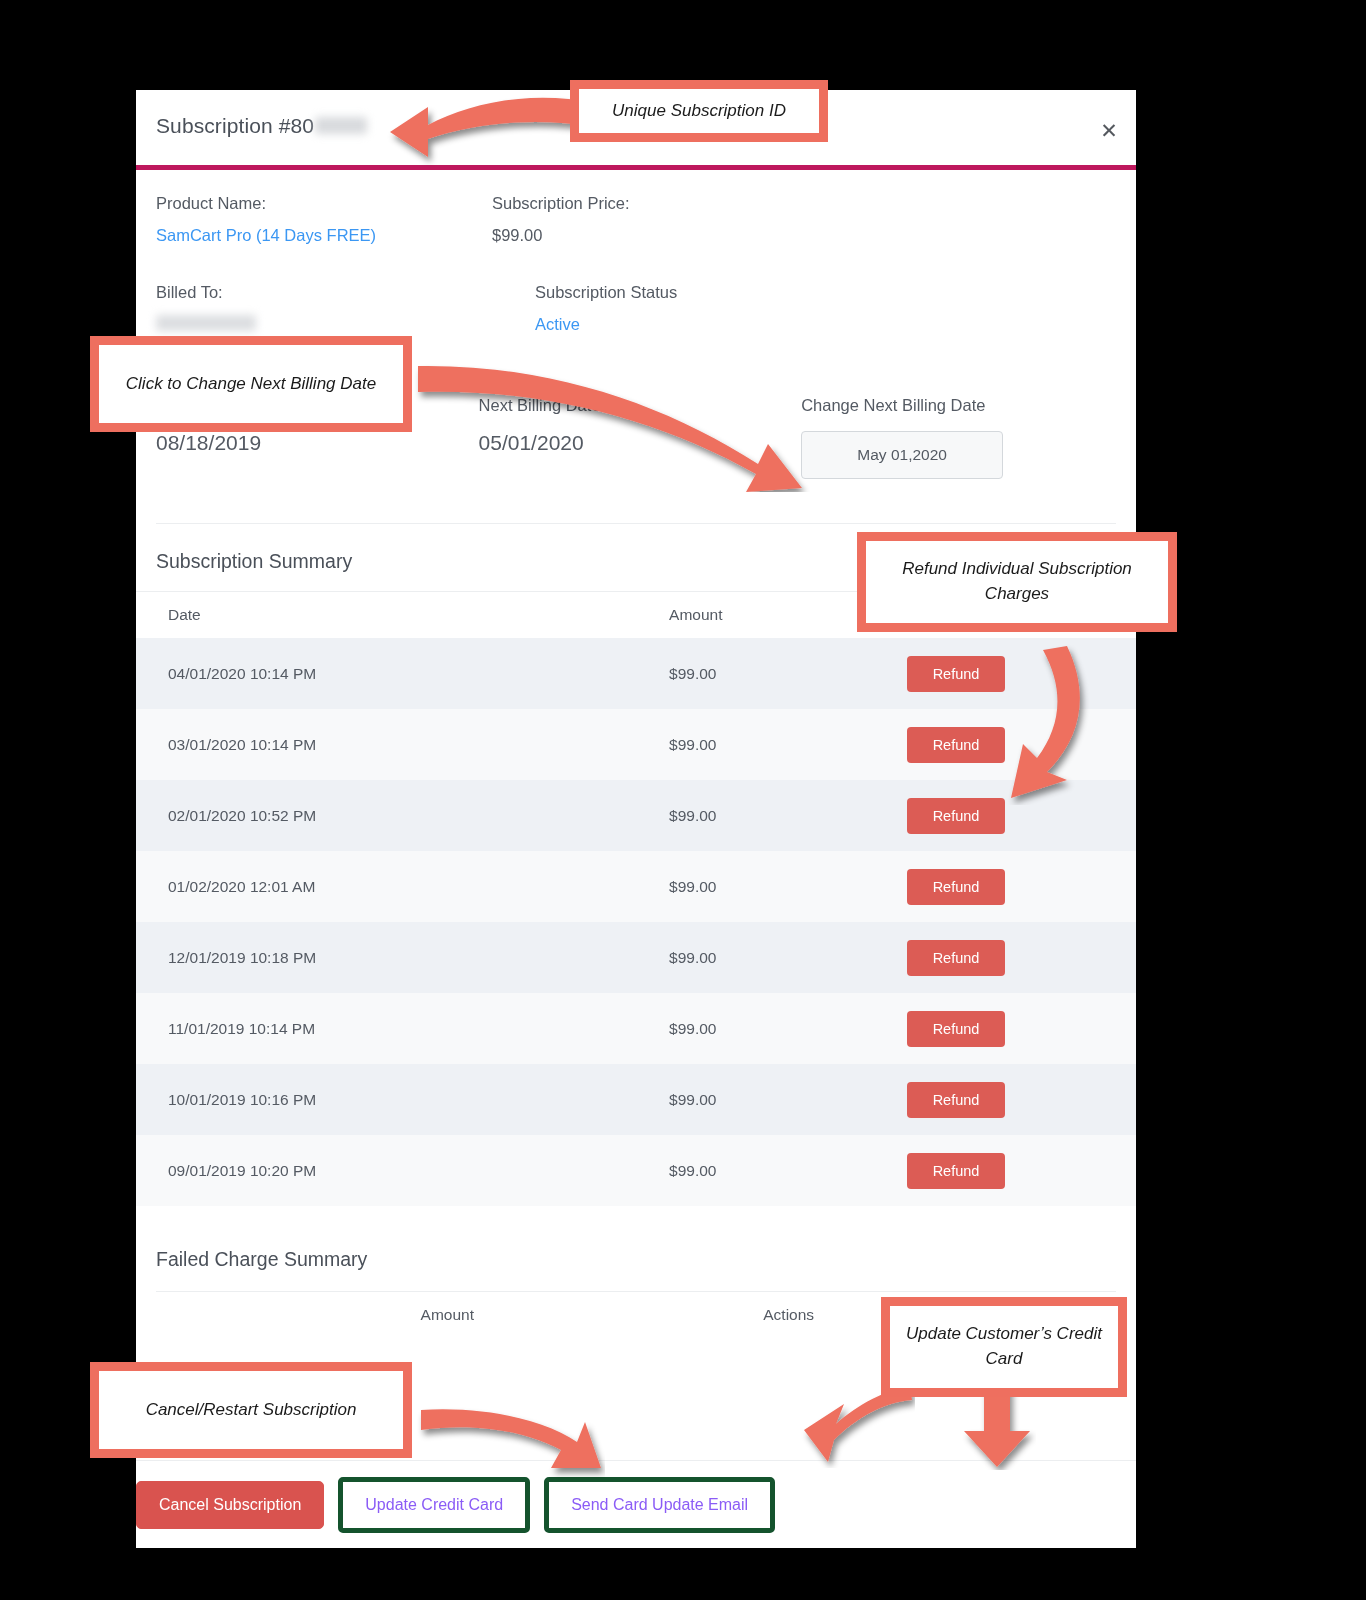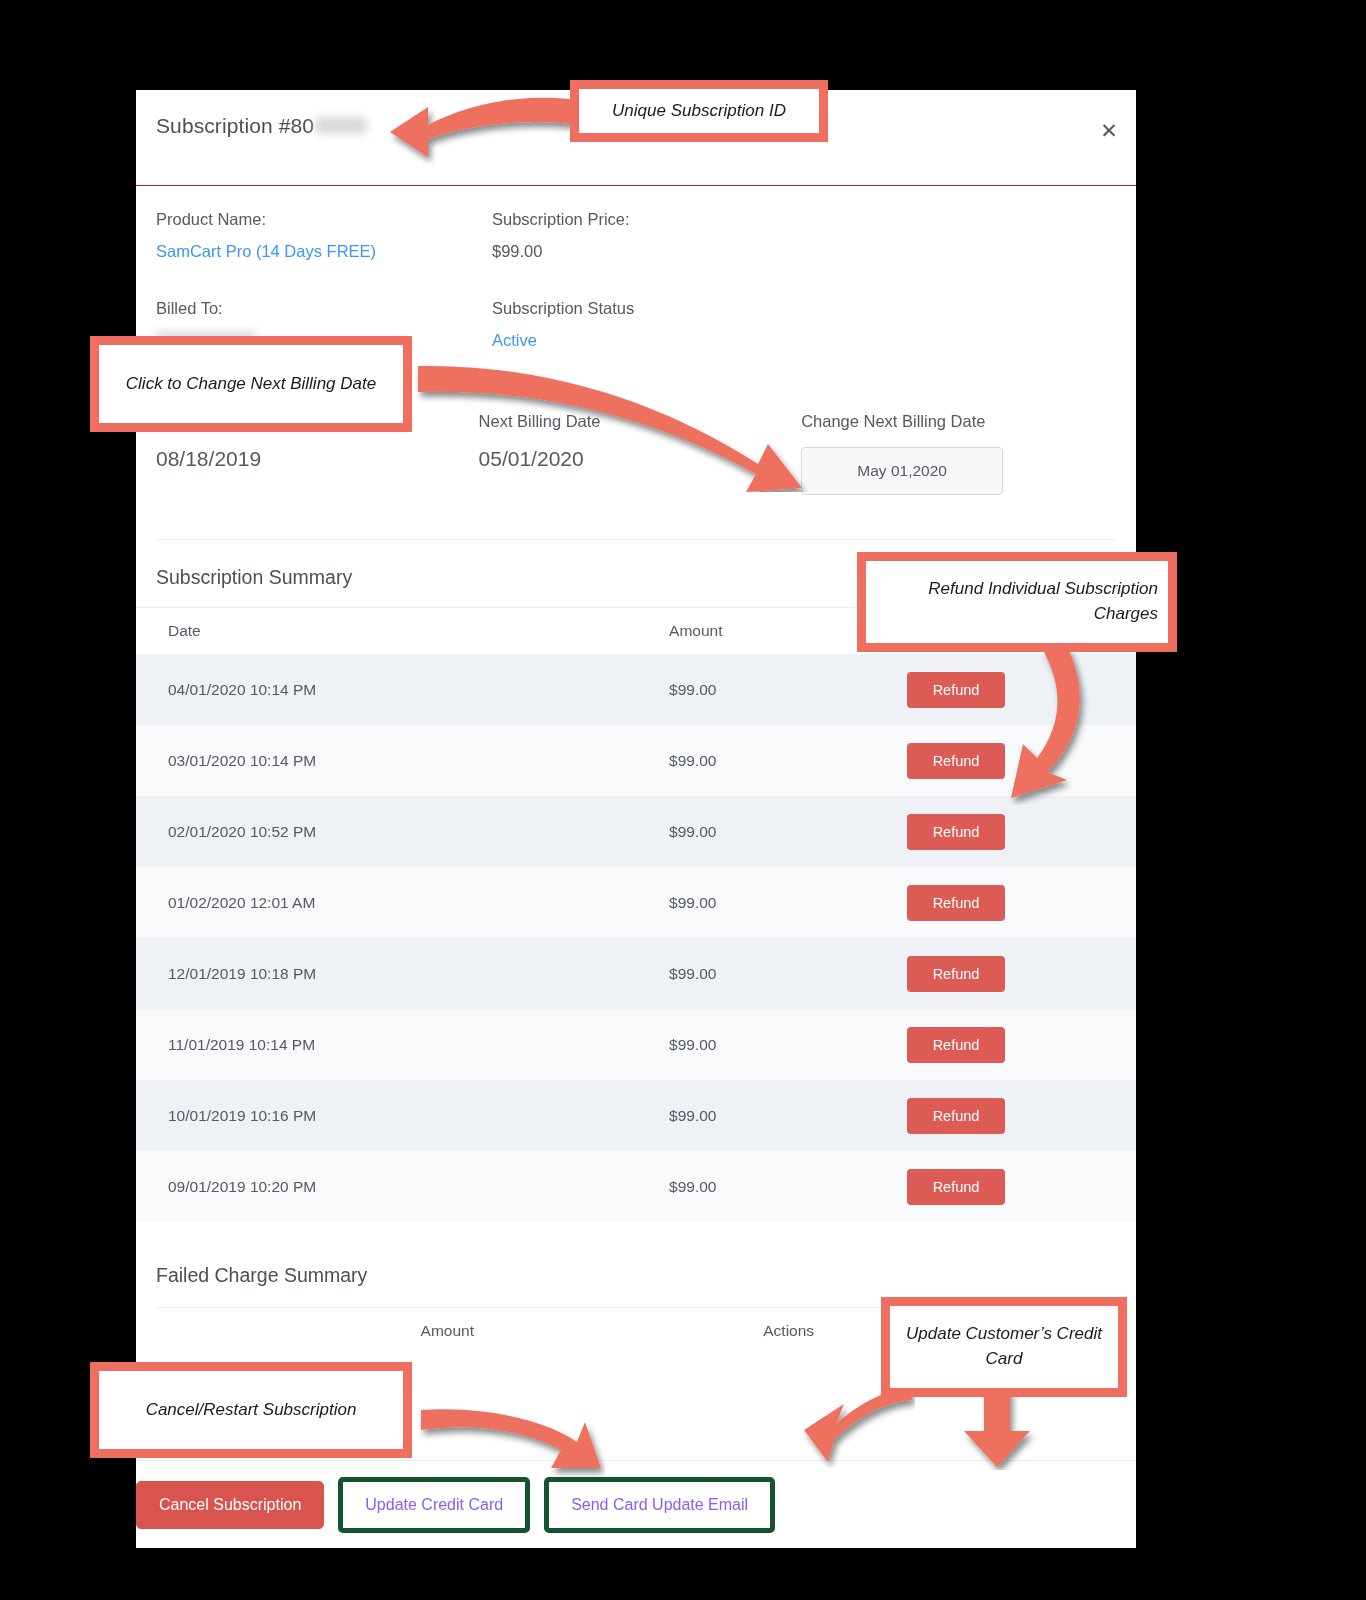--- a/index.html
+++ b/index.html
@@ -25,22 +25,22 @@
     left: 136px;
     top: 90px;
     width: 1000px;
     height: 1458px;
     background: #ffffff;
     overflow: hidden;
   }
 
   .modal-header {
     position: relative;
-    height: 96px;
-    border-bottom: 1px solid #be185d;
+    height: 80px;
+    border-bottom: 5px solid #be185d;
     padding-left: 28px;
   }
   .modal-title {
     position: absolute;
     left: 20px;
     top: 24px;
     font-size: 21px;
     color: #4a5059;
     letter-spacing: 0.1px;
     white-space: nowrap;
@@ -263,21 +263,21 @@
         <div class="info-col narrow">
           <div class="info-label">Product Name:</div>
           <div class="info-value link">SamCart Pro (14 Days FREE)</div>
         </div>
         <div class="info-col">
           <div class="info-label">Subscription Price:</div>
           <div class="info-value">$99.00</div>
         </div>
       </div>
 
-      <div class="info-row" style="padding-top:38px;">
+      <div class="info-row" style="padding-top:38px;gap:43px;">
         <div class="info-col narrow">
           <div class="info-label">Billed To:</div>
           <div class="redact-block"></div>
         </div>
         <div class="info-col">
           <div class="info-label">Subscription Status</div>
           <div class="info-value link">Active</div>
         </div>
       </div>
     </div>
@@ -421,21 +421,21 @@
   </svg>
 
   <div class="callout" style="left:570px; top:80px; width:258px; height:62px;">
     <span>Unique Subscription ID</span>
   </div>
 
   <div class="callout" style="left:90px; top:328px; width:322px; height:96px;margin-top:8px;">
     <span>Click to Change Next Billing Date</span>
   </div>
 
-  <div class="callout" style="left:857px; top:552px; width:320px; height:100px;text-align:right;">
+  <div class="callout" style="left:857px; top:532px; width:320px; height:100px;">
     <span>Refund Individual Subscription Charges</span>
   </div>
 
   <div class="callout" style="left:881px; top:1253px; width:246px; height:100px;margin-top:44px;">
     <span>Update Customer’s Credit Card</span>
   </div>
 
   <div class="callout" style="left:90px; top:1362px; width:322px; height:96px;">
     <span>Cancel/Restart Subscription</span>
   </div>

